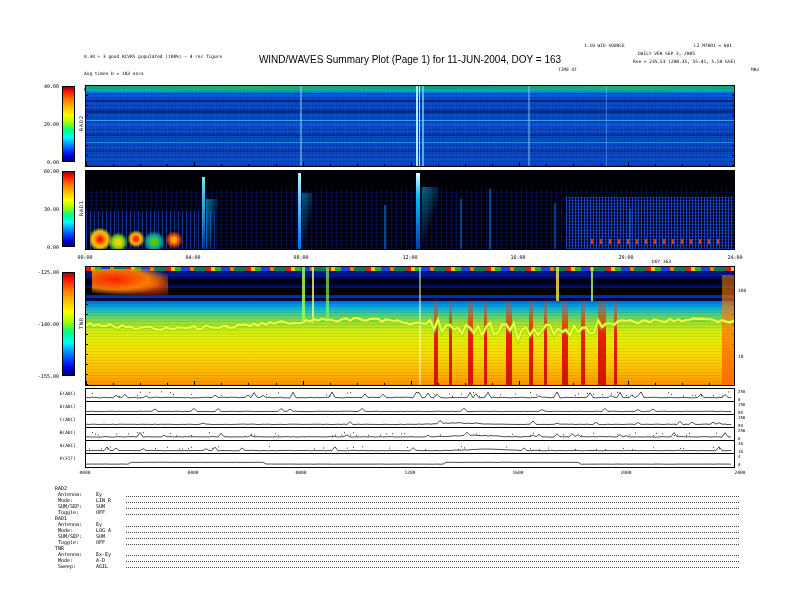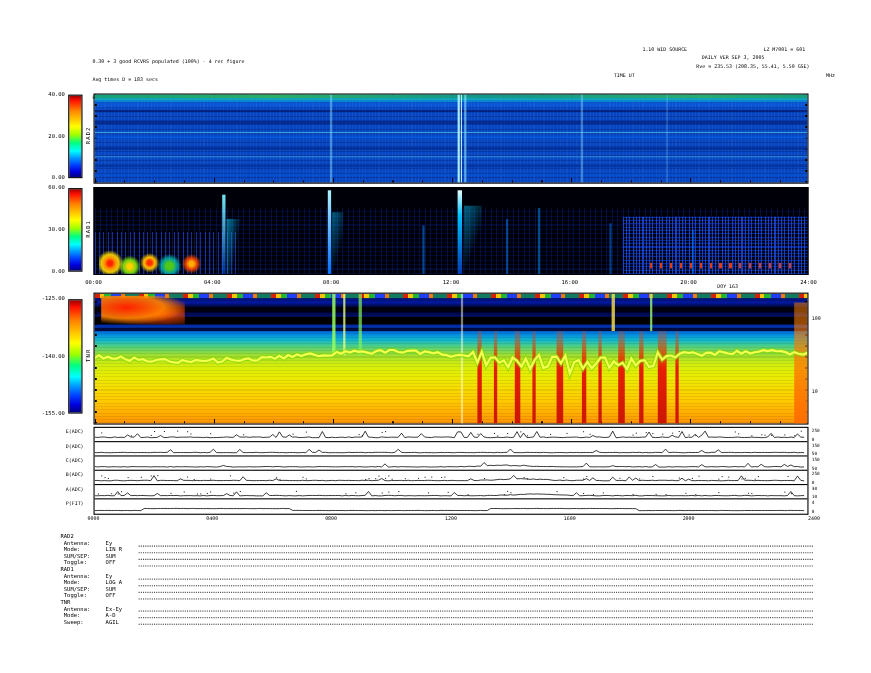--- a/index.html
+++ b/index.html
@@ -56,20 +56,21 @@
   <div class="abs tiny" style="left:84px;top:43px;">
     <div>0.30 + 3 good RCVRS populated (100%) - 4 rec figure</div>
     <div>Avg times D = 183 secs</div>
     <div>Rve = 224.54 (207.39, 85.95, 7.92 GSE)</div>
   </div>
   <div class="abs tiny" style="left:584px;top:43px;">1.10 WID SOURCE</div>
   <div class="abs tiny" style="left:694px;top:43px;">LZ M7001 = 601</div>
   <div class="abs tiny" style="left:638px;top:51px;">DAILY VER SEP 3, 2005</div>
   <div class="abs tiny" style="left:633px;top:59px;">Rve = 235.53 (208.35, 55.41, 5.50 GSE)</div>
 
+  <div class="abs title" style="left:85px;top:54px;width:650px;text-align:center;">WIND/WAVES Summary Plot (Page 1) for 11-JUN-2004, DOY = 163</div>
   <div class="abs tiny" style="left:558px;top:67px;">TIME UT</div>
   <div class="abs tiny" style="left:751px;top:67px;">MHz</div>
 
   <div class="cbar" style="top:86px;height:76px;"></div>
   <div class="ctick" style="left:27px;top:83px;">40.00</div>
   <div class="ctick" style="left:27px;top:121px;">20.00</div>
   <div class="ctick" style="left:27px;top:159px;">0.00</div>
   <div class="vlab" style="left:51px;top:120px;">RAD2</div>
 
   <div class="cbar" style="top:171px;height:76px;"></div>

